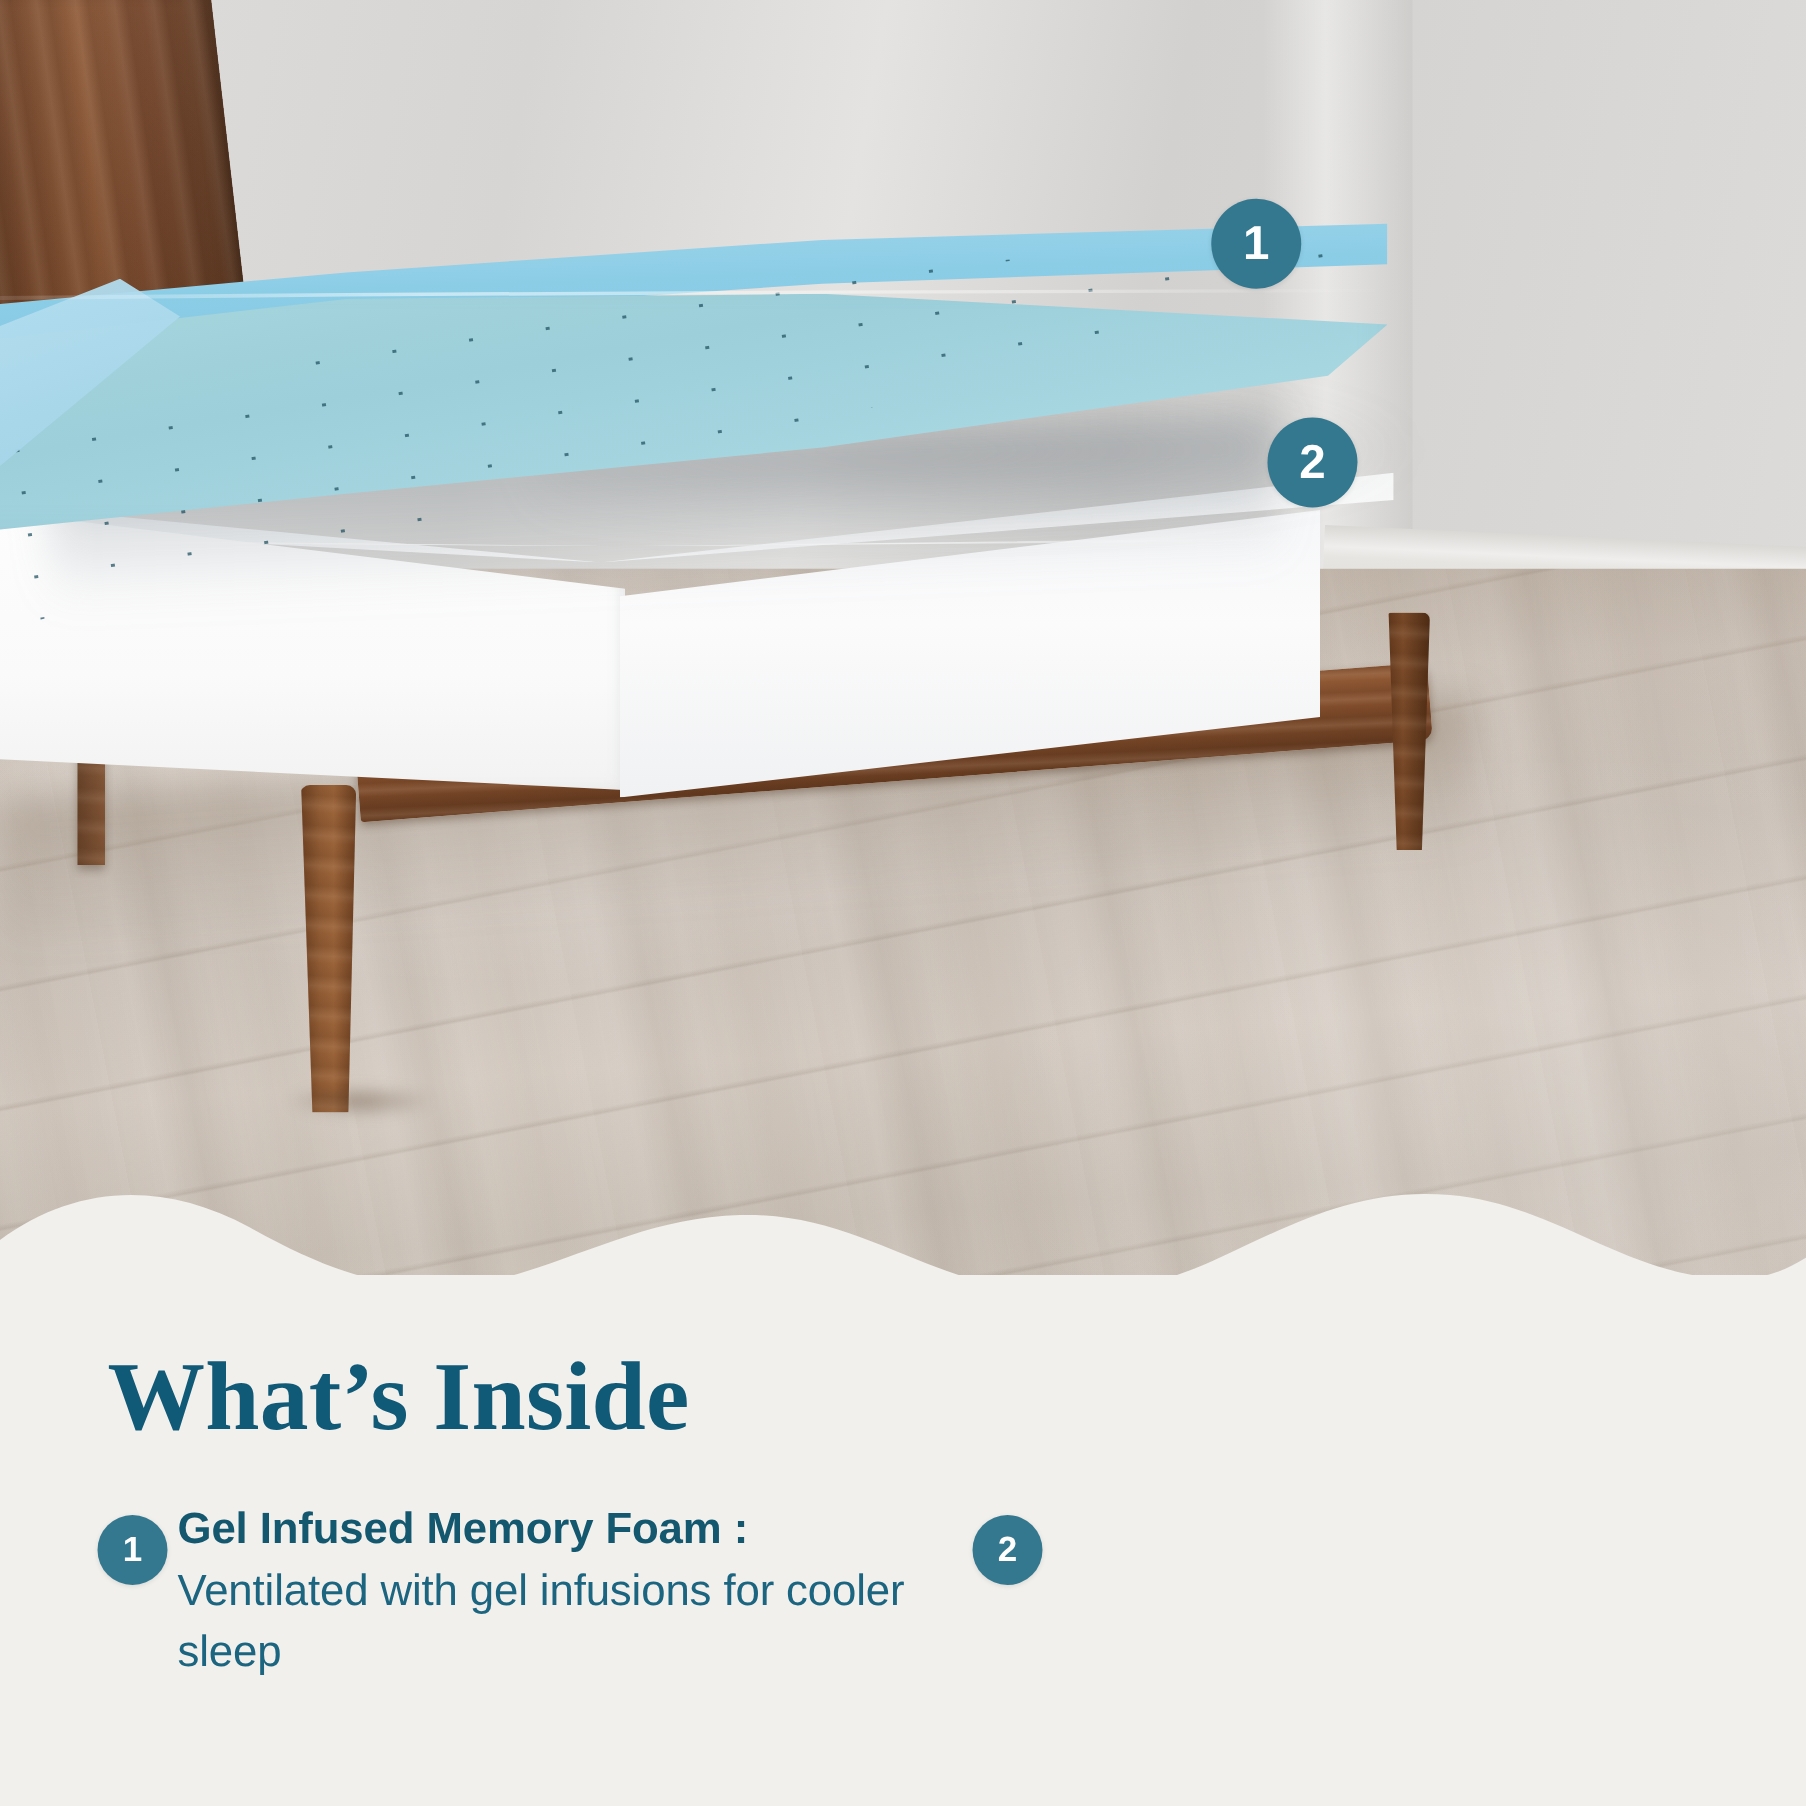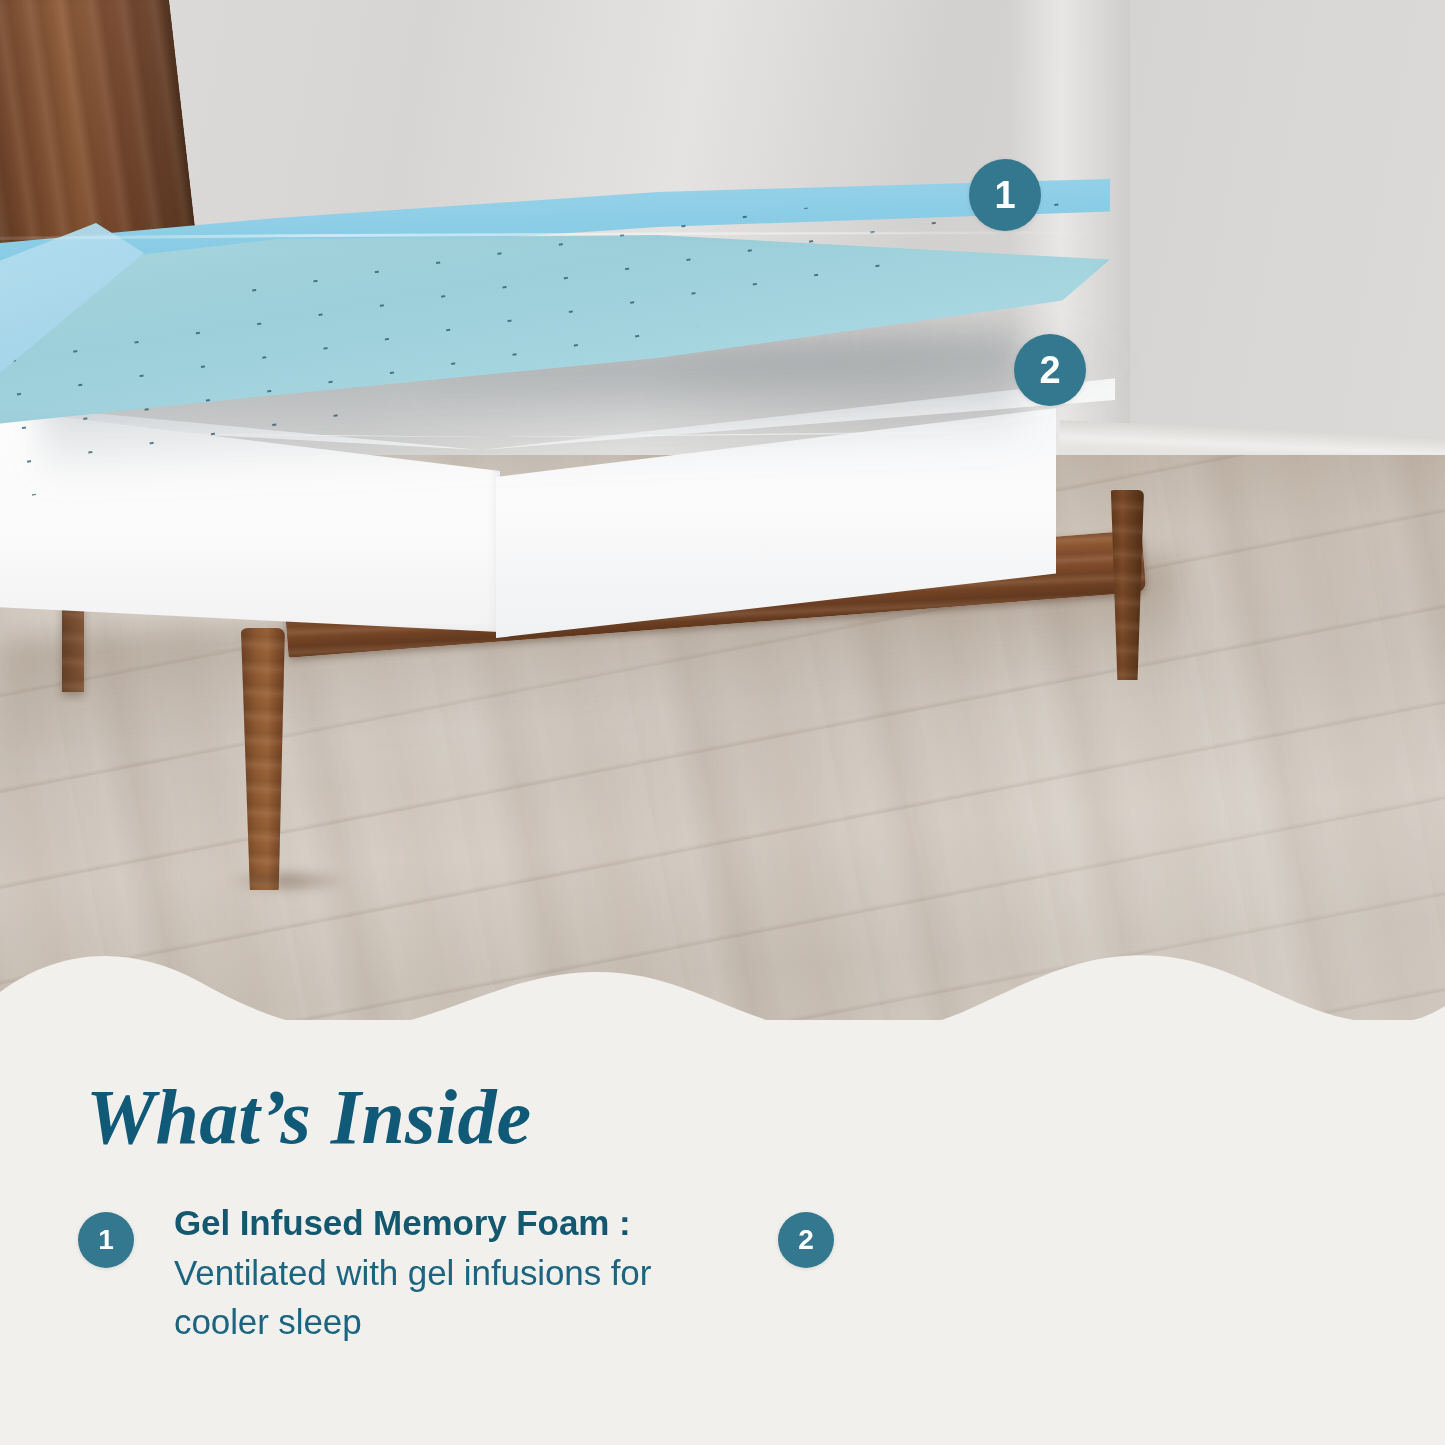--- a/index.html
+++ b/index.html
@@ -339,21 +339,20 @@
   .heading {
     position: absolute;
     left: 86px; top: 58px;
     margin: 0;
     font-family: "Liberation Serif", "DejaVu Serif", serif;
     font-size: 78px;
     line-height: 1;
     font-weight: 700;
     color: #115A77;
     letter-spacing: .2px;
-    font-style: italic;
   }
   .bullets {
     position: absolute;
     left: 0; top: 178px;
     width: 1445px;
     display: flex;
   }
   .bullet {
     display: flex;
     align-items: flex-start;
@@ -362,21 +361,21 @@
   .bullet-1 { width: 760px; padding-left: 78px; padding-right: 30px; }
   .bullet-2 { width: 685px; padding-left: 18px; padding-right: 60px; }
   .badge-list {
     flex: 0 0 auto;
     width: 56px; height: 56px;
     font-size: 28px;
     position: relative;
     margin-top: 14px;
   }
   .bullet-text {
-    margin-left: 40px;
+    margin-left: 8px;
     color: #1C6580;
     font-size: 35px;
     line-height: 1.42;
     font-weight: 400;
     letter-spacing: -.1px;
   }
   .bullet-text .lead {
     font-weight: 700;
     color: #13586F;
   }

